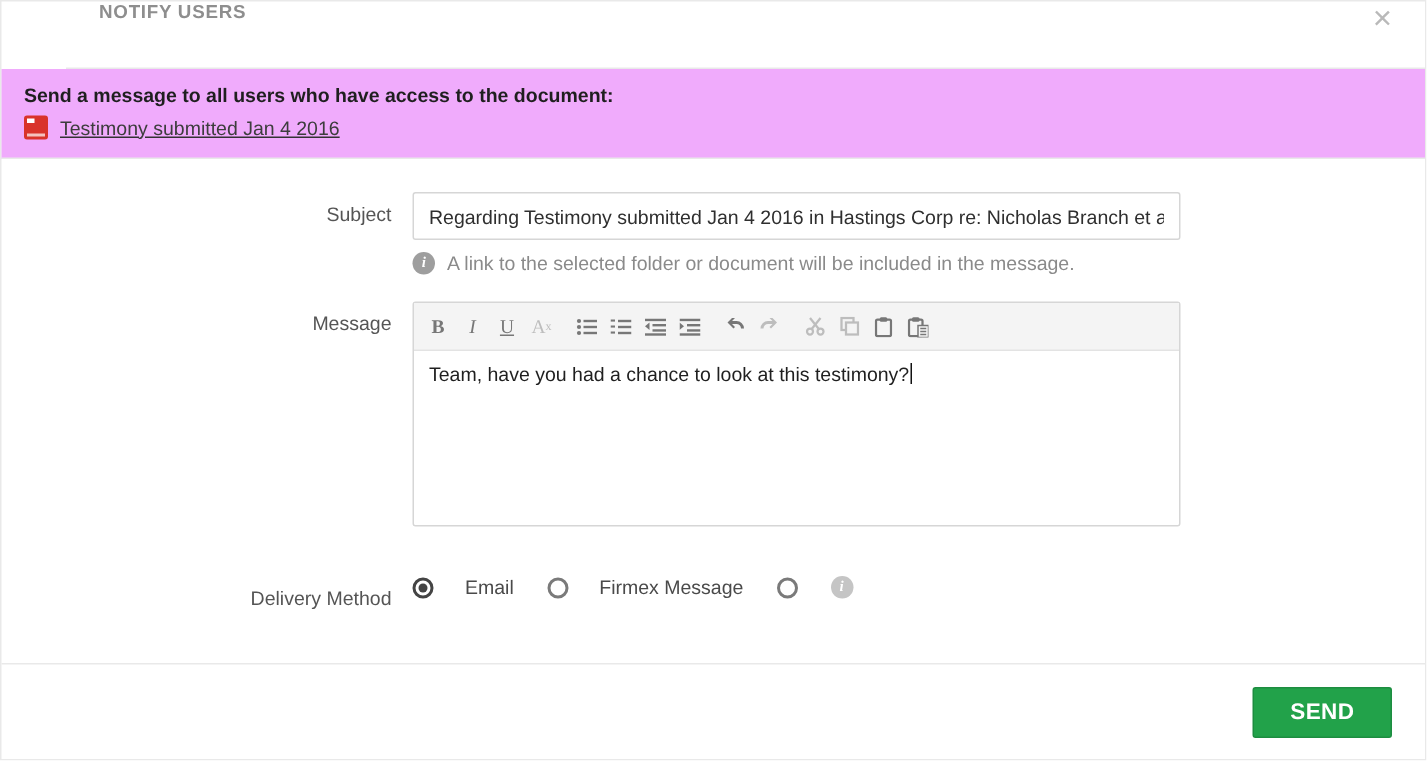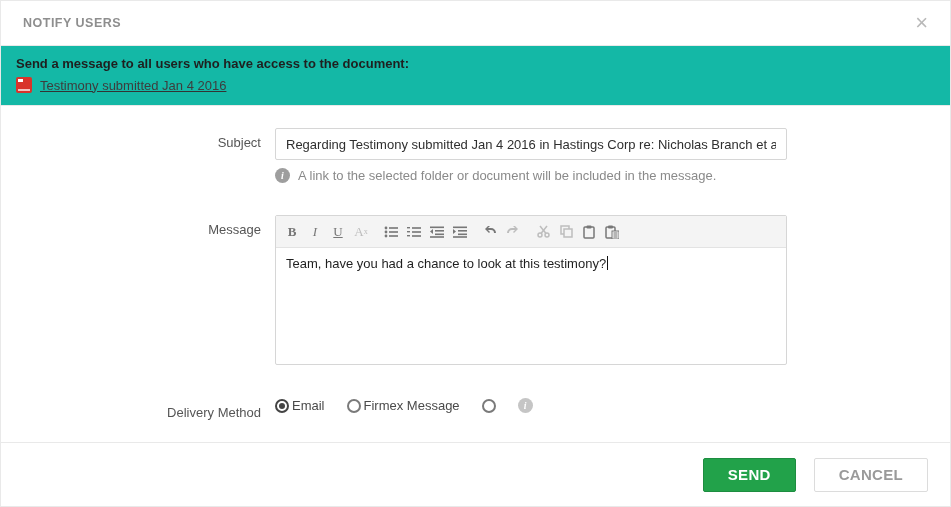--- a/index.html
+++ b/index.html
@@ -1,22 +1,22 @@
 <!DOCTYPE html>
 <html><head>
 <meta charset="utf-8">
 <style>
   *{box-sizing:border-box;margin:0;padding:0;}
   html,body{width:951px;height:507px;font-family:"Segoe UI",Arial,Helvetica,sans-serif;font-size:13px;color:#333;background:#fff;}
   .modal{width:951px;height:507px;border:1px solid #e9e9e9;display:flex;flex-direction:column;}
-  .header{height:45px;display:flex;align-items:center;padding:0 22px;border-bottom:1px solid #e9e9e9;}
+  .header{height:45px;display:flex;align-items:flex-start;padding:0 22px;border-bottom:1px solid #e9e9e9;margin-left:43px;}
   .header-title{color:#8e8e8e;font-size:12.5px;letter-spacing:.5px;font-weight:600;}
   .close-x{margin-left:auto;color:#b9b9b9;font-size:22px;line-height:1;cursor:pointer;font-weight:300;}
 
-  .doc-bar{background:#14b8a6;padding:10px 15px 12px;border-bottom:1px solid #e9e9e9;}
+  .doc-bar{background:#f0abfc;padding:10px 15px 12px;border-bottom:1px solid #e9e9e9;}
   .doc-bar .top{font-weight:700;color:#1f1f1f;margin-bottom:6px;}
   .doc-row{display:flex;align-items:center;gap:8px;text-decoration:underline;}
   .pdf-icon{width:16px;height:16px;background:#d9332b;border-radius:2px;position:relative;}
   .pdf-icon::before{content:"";position:absolute;top:2px;left:2px;width:5px;height:3px;background:#fff;}
   .pdf-icon::after{content:"";position:absolute;bottom:2px;left:2px;width:12px;height:2px;background:#fff;opacity:.7;}
   .doc-name{color:#3d3d3d;}
 
   .body{flex:1;padding:22px 22px 0;overflow:hidden;}
   .row{display:flex;align-items:flex-start;margin-bottom:10px;}
   .label{width:238px;text-align:right;color:#555;padding-top:7px;padding-right:0;}
@@ -27,21 +27,21 @@
 
   .editor{border:1px solid #d6d6d6;border-radius:2px;}
   .toolbar{height:32px;background:#f4f4f4;border-bottom:1px solid #e3e3e3;display:flex;align-items:center;padding:0 5px;gap:1px;}
   .tbtn{width:22px;height:22px;display:inline-flex;align-items:center;justify-content:center;color:#777;cursor:pointer;border-radius:2px;}
   .tbtn.faded{color:#bdbdbd;}
   .tb-sep{width:6px;}
   .editor-body{min-height:116px;padding:8px 10px;font-size:13px;color:#1f1f1f;position:relative;}
   .caret::after{content:"";display:inline-block;width:1px;height:14px;background:#111;margin-left:1px;vertical-align:-2px;}
 
   .delivery{display:flex;align-items:center;gap:22px;}
-  .radio{display:flex;align-items:center;gap:3px;cursor:pointer;color:#4a4a4a;}
+  .radio{display:flex;align-items:center;gap:21px;cursor:pointer;color:#4a4a4a;}
   .rdot{width:14px;height:14px;border:2px solid #7a7a7a;border-radius:50%;display:inline-flex;align-items:center;justify-content:center;}
   .rdot.sel{border-color:#444;}
   .rdot.sel::after{content:"";width:6px;height:6px;border-radius:50%;background:#444;}
 
   .footer{height:64px;border-top:1px solid #e9e9e9;display:flex;align-items:center;justify-content:flex-end;padding:0 22px;gap:18px;}
   .btn{height:34px;min-width:88px;padding:0 24px;border-radius:2px;font-size:15px;font-weight:600;letter-spacing:.3px;display:inline-flex;align-items:center;justify-content:center;cursor:pointer;}
   .btn-primary{background:#22a24a;color:#fff;border:1px solid #1d8d40;}
   .btn-secondary{background:#fff;color:#9a9a9a;border:1px solid #dcdcdc;}
   svg{display:block;}
 </style>
@@ -69,21 +69,21 @@
       <div class="label">Subject</div>
       <div class="field">
         <input class="subject-input" value="Regarding Testimony submitted Jan 4 2016 in Hastings Corp re: Nicholas Branch et al" style="">
         <div class="hint">
           <span class="info-ic">i</span>
           <span>A link to the selected folder or document will be included in the message.</span>
         </div>
       </div>
     </div>
 
-    <div class="row" style="margin-top:32px;">
+    <div class="row" style="margin-top:18px;">
       <div class="label">Message</div>
       <div class="field">
         <div class="editor">
           <div class="toolbar">
             <span class="tbtn" style="font-weight:700;font-family:Georgia,serif;">B</span>
             <span class="tbtn" style="font-style:italic;font-family:Georgia,serif;">I</span>
             <span class="tbtn" style="text-decoration:underline;font-family:Georgia,serif;">U</span>
             <span class="tbtn faded" style="font-family:Georgia,serif;">A<span style="font-size:8px;">x</span></span>
             <span class="tb-sep"></span>
             <span class="tbtn">
@@ -207,16 +207,15 @@
           </label>
           <span class="info-ic" style="background:#c5c5c5;">i</span>
         </div>
       </div>
     </div>
 
   </div>
 
   <div class="footer">
     <span class="btn btn-primary">SEND</span>
-    <span class="btn btn-secondary">CANCEL</span>
   </div>
 
 </div>
 
 </body></html>

